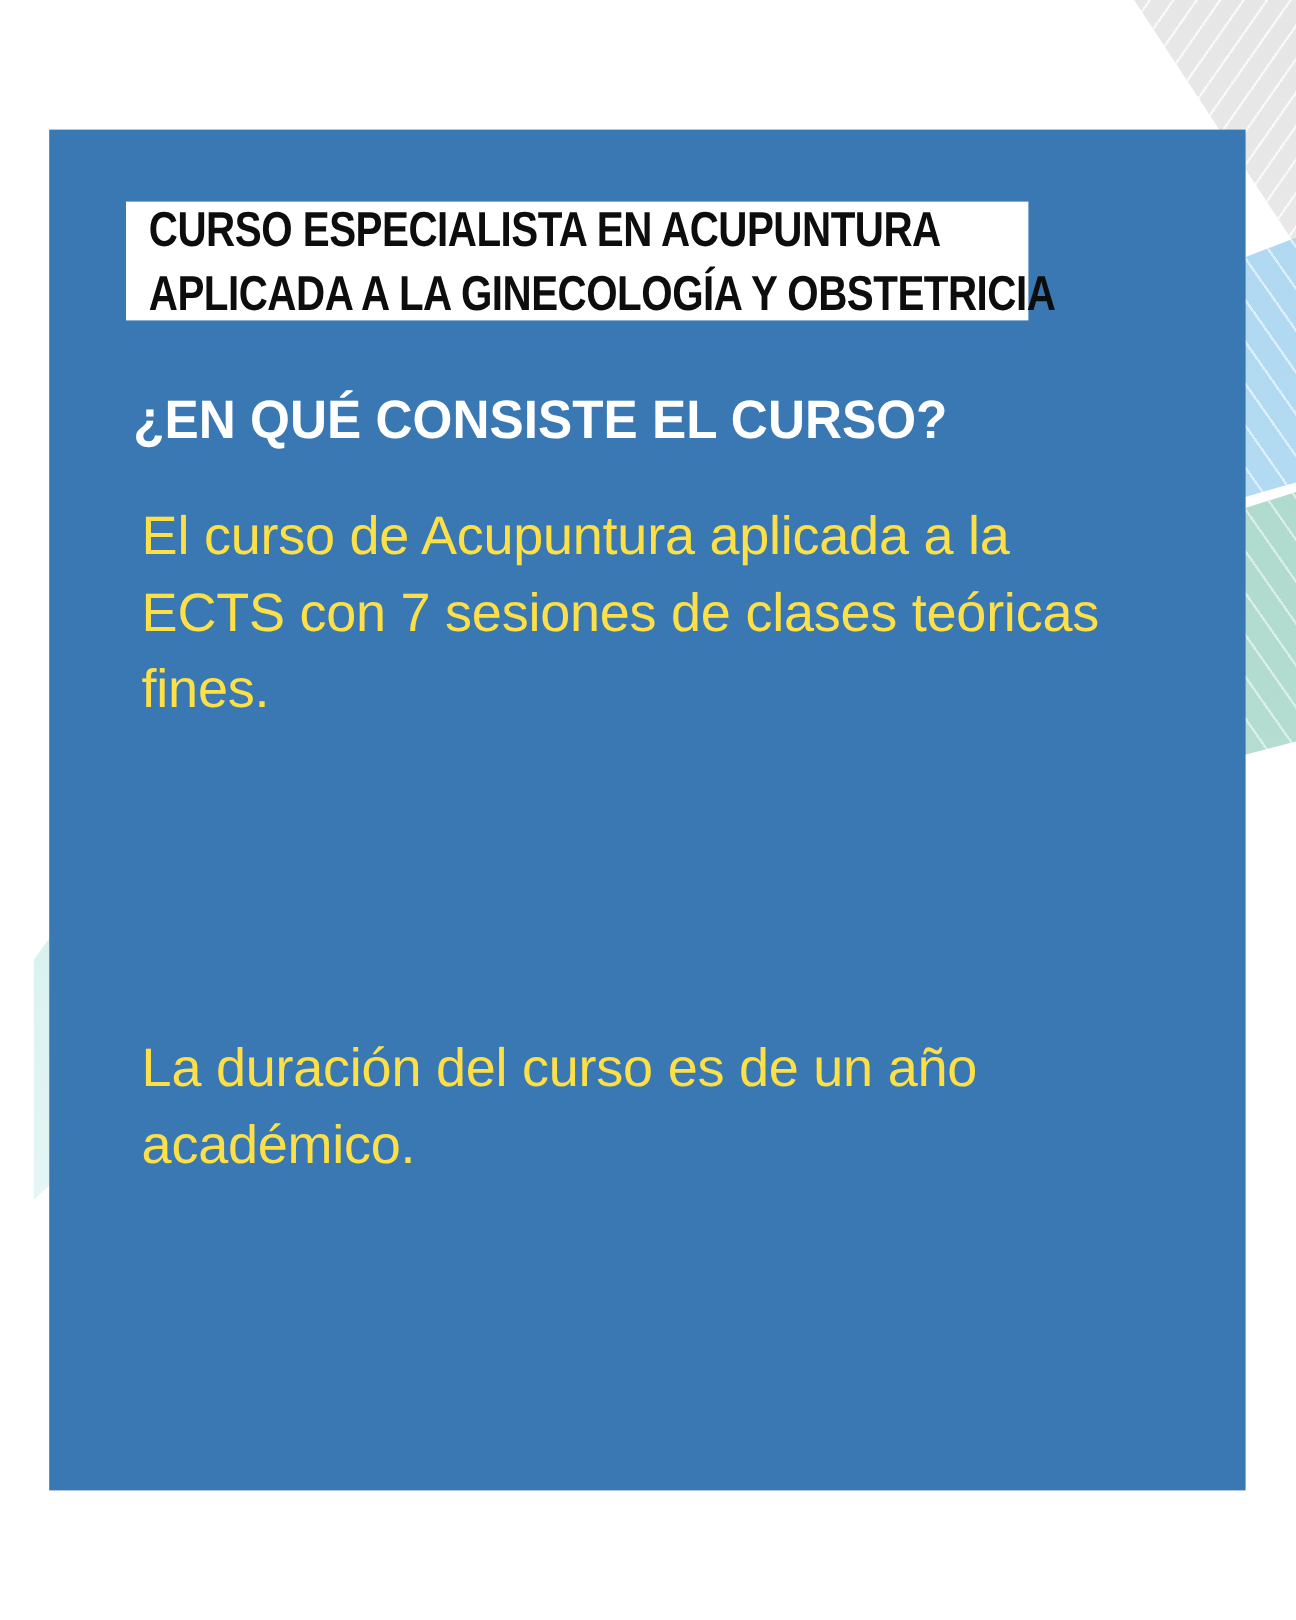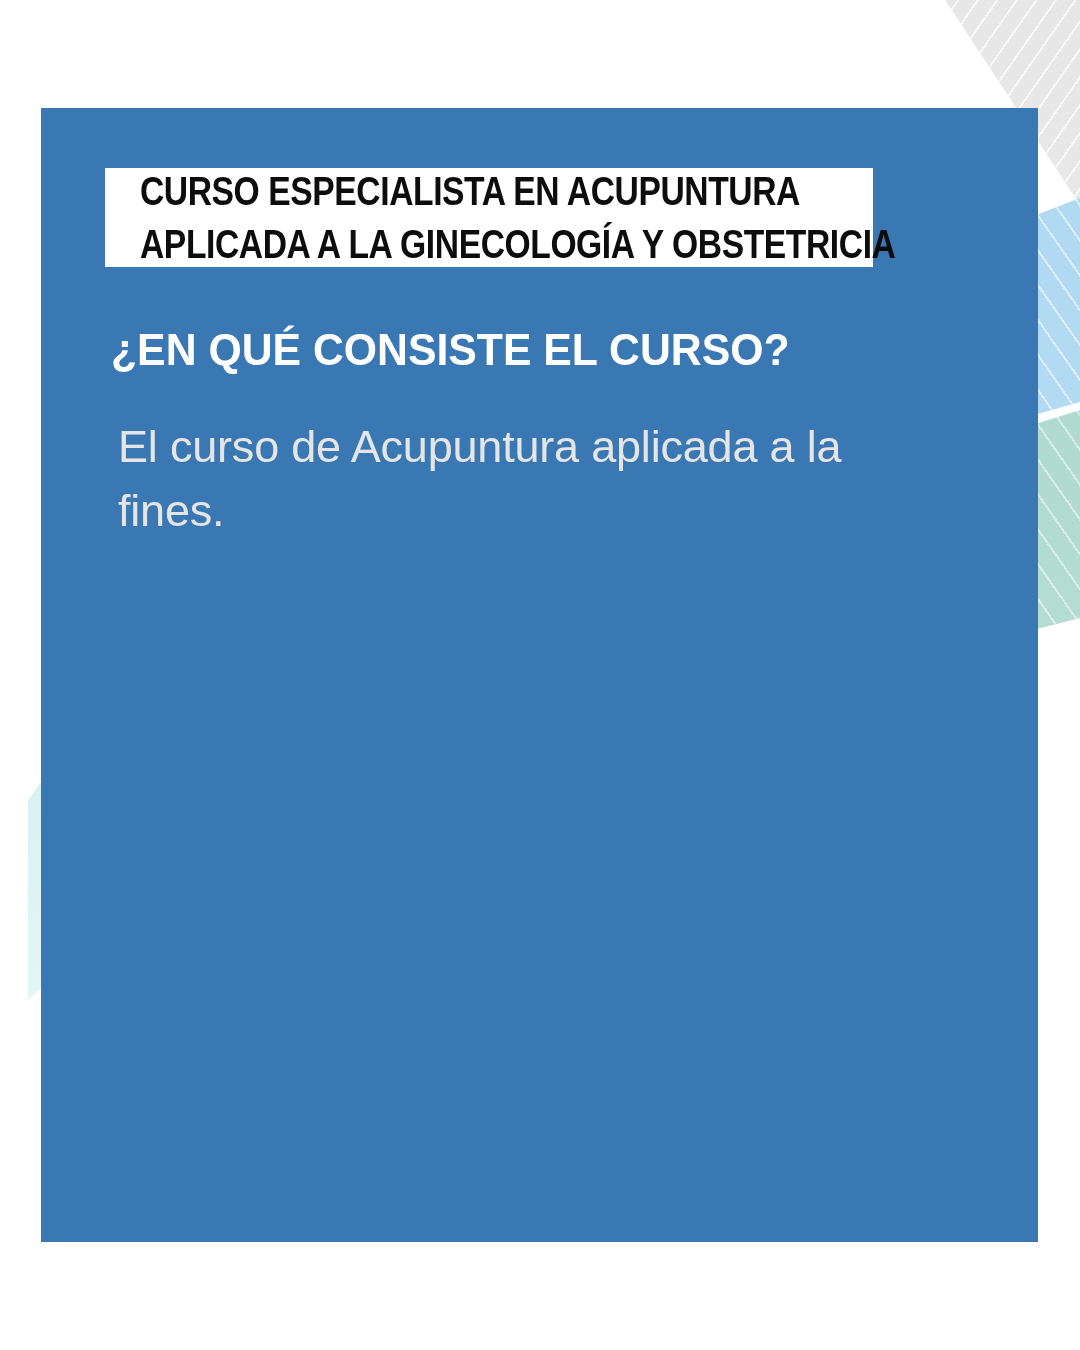--- a/index.html
+++ b/index.html
@@ -45,21 +45,21 @@
     background:#3a78b3;
   }
 
   
   .title-box{
     position:absolute;
     left:64px; top:60px;
     width:752px; height:99px;
     background:#ffffff;
     display:flex;flex-direction:column;justify-content:center;
-    padding-left:16px;
+    padding-left:0;
   }
   .title-line{
     display:block;
     margin-left:19px;
     font-weight:800;
     font-size:41px;
     line-height:53px;
     color:#0d0d0d;
     letter-spacing:-0.5px;
     white-space:nowrap;
@@ -79,21 +79,21 @@
     letter-spacing:0;
     white-space:nowrap;
     transform:scaleX(0.95);
     transform-origin:left center;
   }
 
   
   .body-text{
     position:absolute;
     left:77px;
-    color:#e5e5e5;
+    color:#fde047;
     font-weight:400;
     font-size:45px;
   }
   .body-text .line{
     display:block;
     line-height:63.5px;
     white-space:nowrap;
     letter-spacing:-0.2px;
   }
   .p1{top:307px;}
@@ -113,20 +113,23 @@
 
     <div class="title-box">
       <span class="title-line">CURSO ESPECIALISTA EN ACUPUNTURA</span>
       <span class="title-line">APLICADA A LA GINECOLOGÍA Y OBSTETRICIA</span>
     </div>
 
     <h2 class="heading">¿EN QUÉ CONSISTE EL CURSO?</h2>
 
     <div class="body-text p1">
       <span class="line">El curso de Acupuntura aplicada a la</span>
+      <span class="line">ECTS con 7 sesiones de clases teóricas</span>
       <span class="line">fines.</span>
     </div>
 
     <div class="body-text p2">
+      <span class="line">La duración del curso es de un año</span>
+      <span class="line">académico.</span>
     </div>
 
   </div>
 </div>
 
 </body></html>

